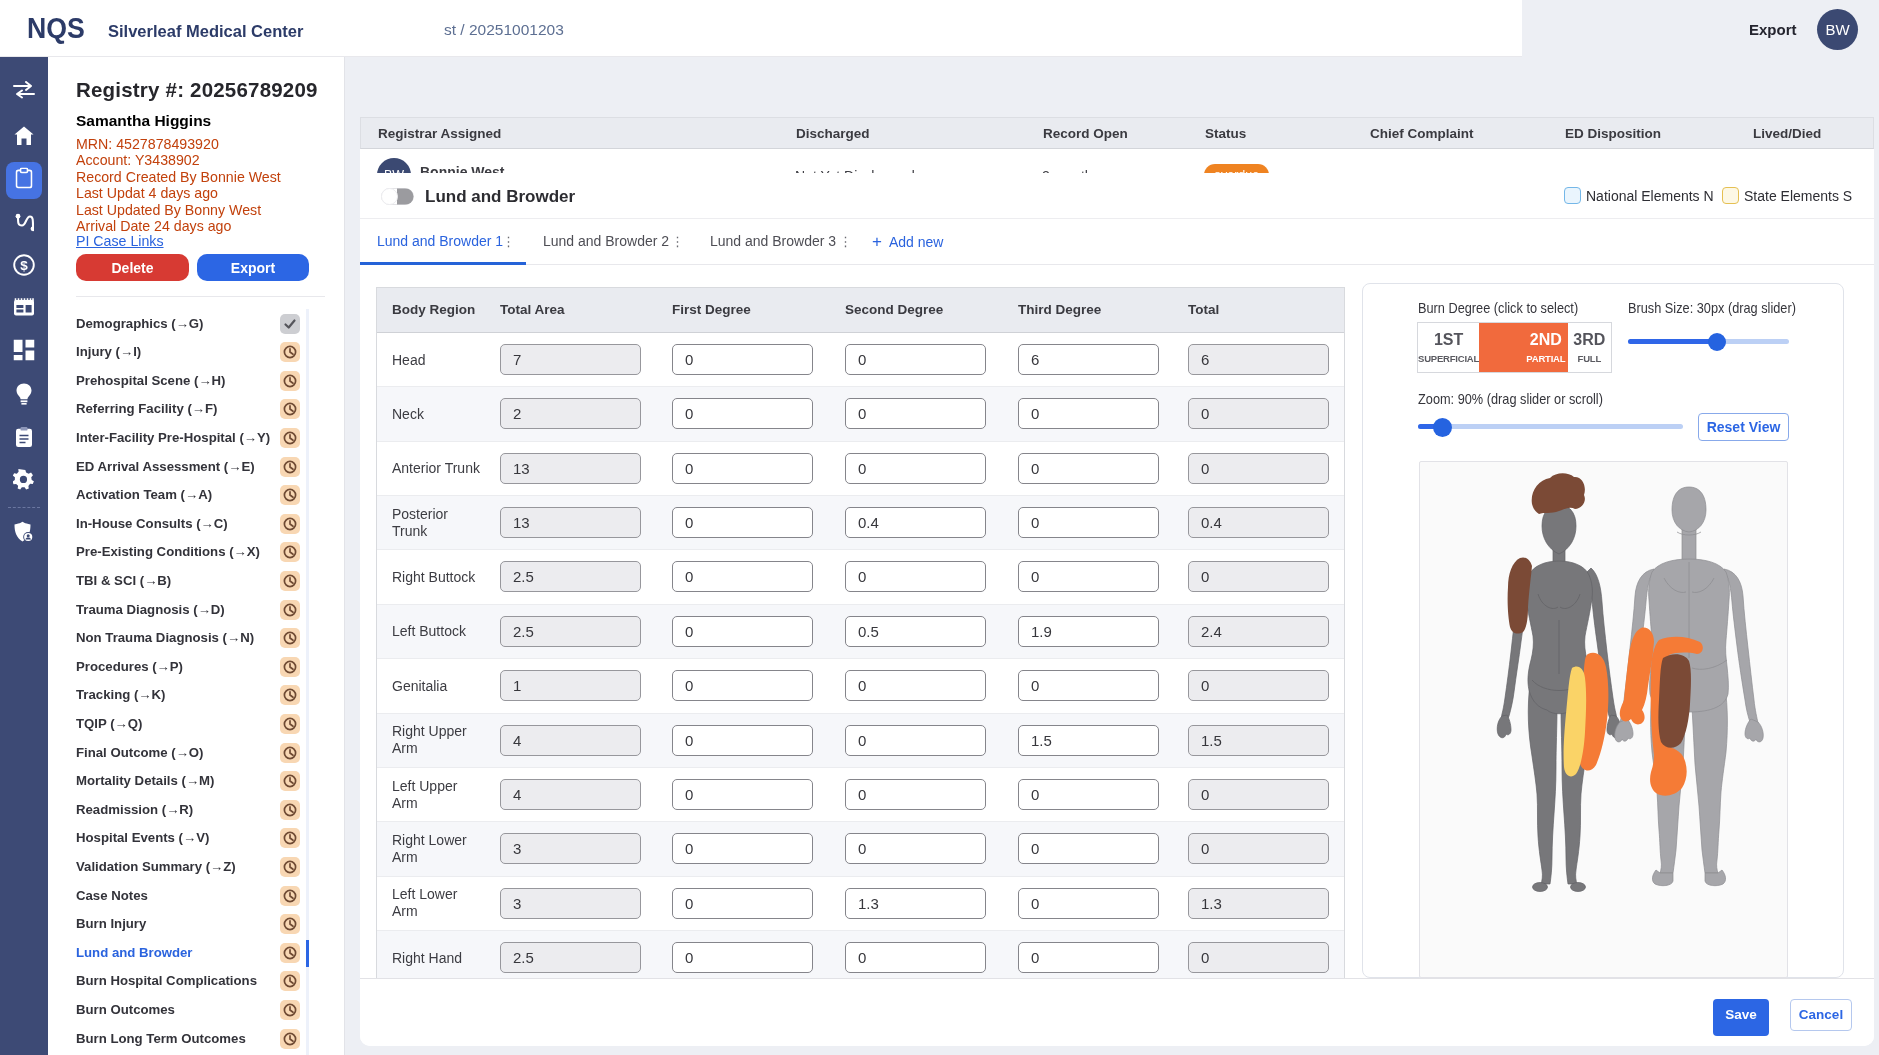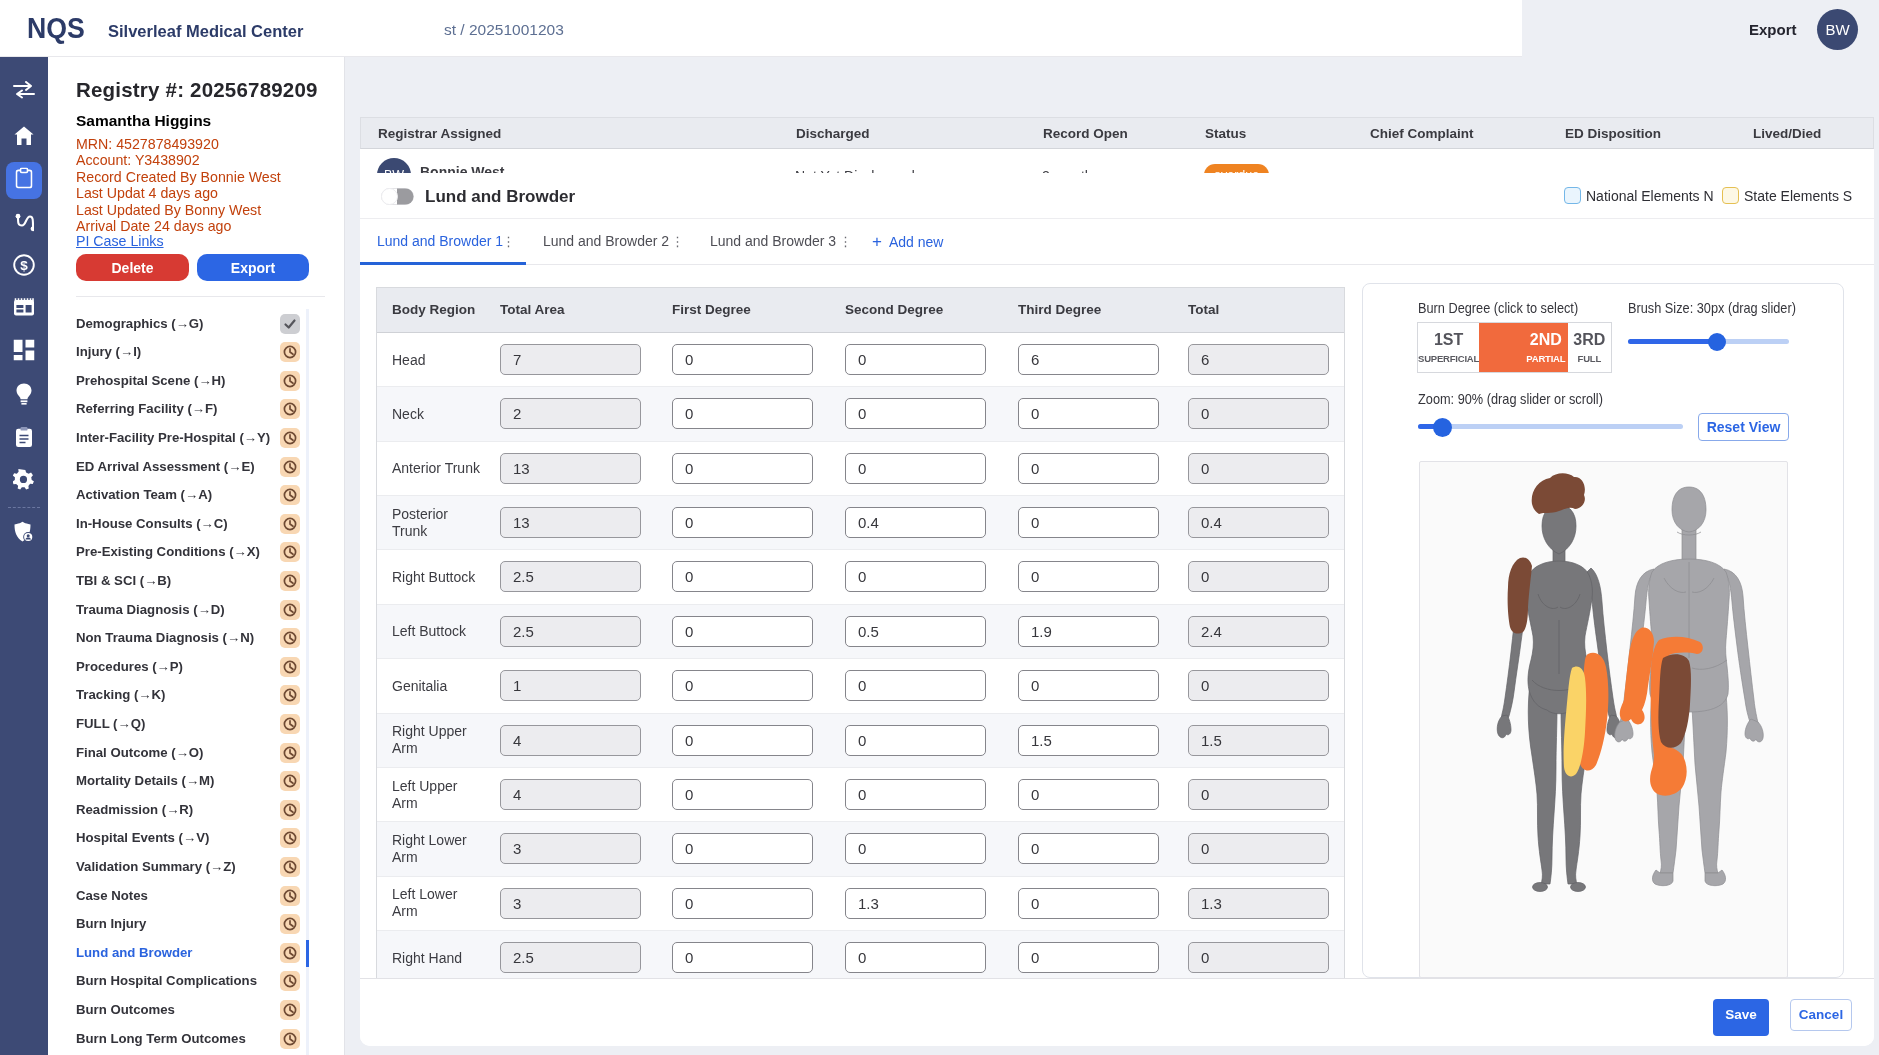--- a/index.html
+++ b/index.html
@@ -244,21 +244,21 @@
           <rect width="20" height="20" rx="5" fill="#f8d7b3"></rect>
           <circle cx="10" cy="10" r="5.6" fill="none" stroke="#6f4a33" stroke-width="1.7"></circle>
           <path d="M10 6.8 V10 L13 12.2" fill="none" stroke="#6f4a33" stroke-width="1.7" stroke-linecap="round"></path>
         </svg></div>
   <div class="nav " style="top:630.4px">Tracking (→K)</div>
   <div class="nico" style="top:628.4px"><svg width="20" height="20" viewBox="0 0 20 20">
           <rect width="20" height="20" rx="5" fill="#f8d7b3"></rect>
           <circle cx="10" cy="10" r="5.6" fill="none" stroke="#6f4a33" stroke-width="1.7"></circle>
           <path d="M10 6.8 V10 L13 12.2" fill="none" stroke="#6f4a33" stroke-width="1.7" stroke-linecap="round"></path>
         </svg></div>
-  <div class="nav " style="top:659.0px">FULL (→Q)</div>
+  <div class="nav " style="top:659.0px">TQIP (→Q)</div>
   <div class="nico" style="top:657.0px"><svg width="20" height="20" viewBox="0 0 20 20">
           <rect width="20" height="20" rx="5" fill="#f8d7b3"></rect>
           <circle cx="10" cy="10" r="5.6" fill="none" stroke="#6f4a33" stroke-width="1.7"></circle>
           <path d="M10 6.8 V10 L13 12.2" fill="none" stroke="#6f4a33" stroke-width="1.7" stroke-linecap="round"></path>
         </svg></div>
   <div class="nav " style="top:687.6px">Final Outcome (→O)</div>
   <div class="nico" style="top:685.6px"><svg width="20" height="20" viewBox="0 0 20 20">
           <rect width="20" height="20" rx="5" fill="#f8d7b3"></rect>
           <circle cx="10" cy="10" r="5.6" fill="none" stroke="#6f4a33" stroke-width="1.7"></circle>
           <path d="M10 6.8 V10 L13 12.2" fill="none" stroke="#6f4a33" stroke-width="1.7" stroke-linecap="round"></path>

